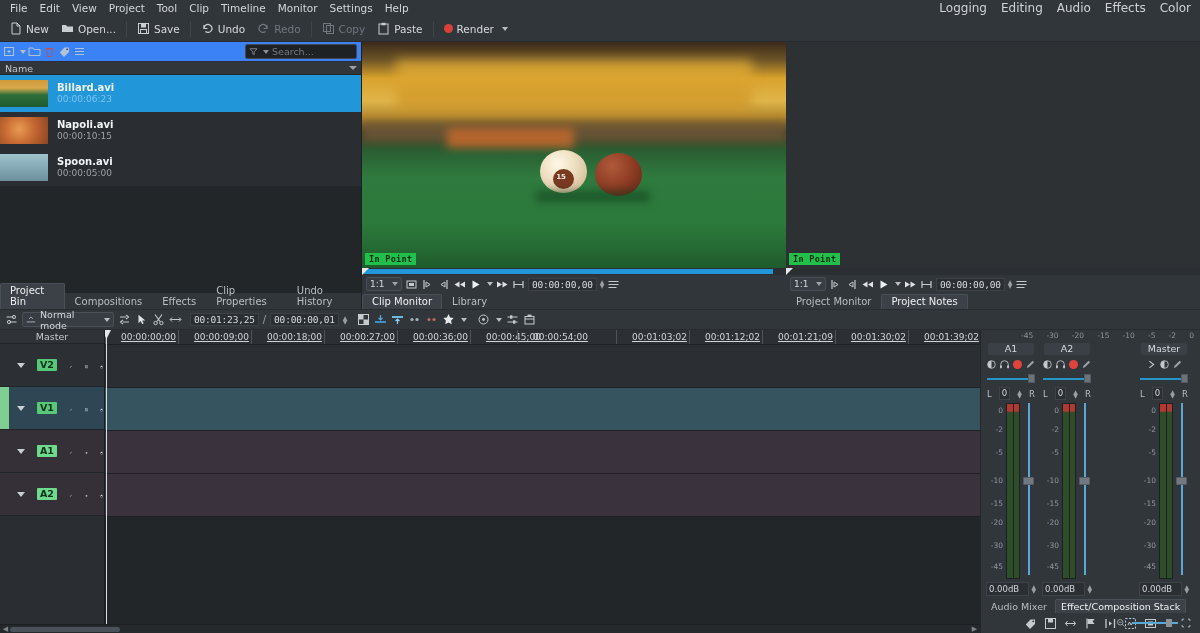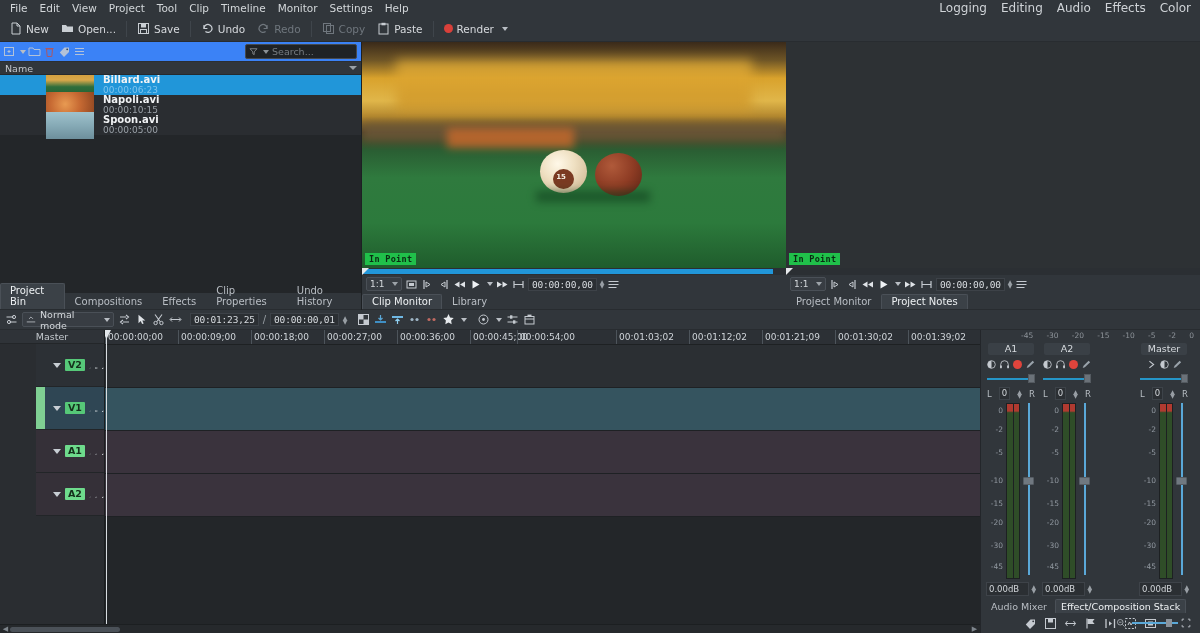--- a/index.html
+++ b/index.html
@@ -34,21 +34,21 @@
   
   .bin{width:362px;background:#232629;display:flex;flex-direction:column;border-right:1px solid #1d2023;}
   .bin-tools{height:19px;display:flex;align-items:center;background:#3b82f6;padding:0 3px;gap:2px;position:relative;}
   .bin-tools .ico{opacity:.85}
   .binsearch{position:absolute;right:4px;top:2px;height:15px;width:112px;background:#1f2225;border:1px solid #45494e;border-radius:2px;
      display:flex;align-items:center;padding-left:3px;gap:3px;font-size:9.5px;color:#777c81;}
   .bin-header{height:14px;background:#31363b;border-top:1px solid #2b2f33;border-bottom:1px solid #26292c;
      display:flex;align-items:center;padding-left:5px;font-size:9.5px;color:#c2c6cb;position:relative;}
   .bin-header .hcaret{position:absolute;right:4px;width:0;height:0;border-left:4px solid transparent;border-right:4px solid transparent;border-top:4px solid #9aa0a6;}
   .bin-list{flex:1;overflow:hidden;background:#232629;}
-  .bin-row{height:20px;display:flex;align-items:center;position:relative;padding-left:46px;}
+  .bin-row{height:37px;display:flex;align-items:center;position:relative;}
   .bin-row.sel{background:#2196d9;}
   .bin-row.alt{background:#2a2d31;}
   .thumb{width:48px;height:27px;flex:0 0 48px;background-size:cover;background-position:center;}
   .bin-meta{padding-left:9px;line-height:1.05;}
   .bin-name{font-size:10px;font-weight:bold;color:#f1f3f5;}
   .bin-dur{font-size:9px;color:#9aa1a8;margin-top:1px;}
   .bin-row.sel .bin-dur{color:#7ec4ee;}
 
   
   .mon{flex:1;display:flex;flex-direction:column;background:#31363b;}
@@ -77,35 +77,35 @@
   .tltools{height:20px;background:#31363b;display:flex;align-items:center;gap:4px;padding:0 5px;flex:0 0 20px;border-bottom:1px solid #282c30;}
   .modecombo{height:15px;background:#383d43;border:1px solid #4a5057;border-radius:2px;display:flex;align-items:center;
      gap:4px;padding:0 3px;font-size:9.5px;color:#d4d8dc;width:92px;justify-content:space-between;}
 
   
   .tlwrap{flex:1;display:flex;background:#232629;min-height:0;}
   .tl{flex:1;display:flex;flex-direction:column;min-width:0;position:relative;background:#232629;}
   .tl-body{flex:1;display:flex;min-height:0;}
   .heads{width:105px;flex:0 0 105px;background:#2a2d31;border-right:1px solid #1b1e20;display:flex;flex-direction:column;}
   .head-master{height:14px;display:flex;align-items:center;justify-content:center;font-size:9.5px;color:#c3c8cd;background:#2f3338;border-bottom:1px solid #232629;}
-  .trk-head{display:flex;align-items:center;gap:4px;padding-left:4px;border-bottom:1px solid #222528;position:relative;background:#2c3035;margin-left:36px;}
+  .trk-head{display:flex;align-items:center;gap:12px;padding-left:4px;border-bottom:1px solid #222528;position:relative;background:#2c3035;}
   .trk-head.v1{background:#2f4654;}
   .trk-head.a{background:#353038;}
   .trk-head.a2{background:#353038;}
   .lvlbar{position:absolute;left:0;top:0;bottom:0;width:9px;background:transparent;}
   .lvlbar.on{background:#7fcf93;}
   .chev{width:0;height:0;border-left:4.5px solid transparent;border-right:4.5px solid transparent;border-top:5px solid #c8ced4;margin-left:13px;}
   .tname{background:#56c878;color:#15301c;font-size:9.5px;font-weight:bold;padding:0 3px;border-radius:1px;line-height:12px;}
   .tname.aud{background:#6edb8c;}
   .hico{width:12px;height:12px;opacity:.92;}
 
   .lanes{flex:1;display:flex;flex-direction:column;min-width:0;position:relative;overflow:hidden;}
   .ruler{height:15px;flex:0 0 15px;background:#2c3035;position:relative;overflow:hidden;border-bottom:1px solid #1e2123;}
   .rtick{position:absolute;top:0;height:15px;font-size:9px;color:#cfd4d9;font-family:"DejaVu Sans","Liberation Sans",sans-serif;
-     padding-left:2px;line-height:15px;white-space:nowrap;border-left:1px solid #4d545b;}
+     padding-left:15px;line-height:15px;white-space:nowrap;border-left:1px solid #4d545b;text-decoration:underline;}
   .lane{border-bottom:1px solid #1e2124;position:relative;}
   .lane.v2{background:#2b2f33;}
   .lane.v1{background:#35545f;}
   .lane.a1{background:#3a333d;}
   .lane.a2{background:#3a333d;}
   .playhead{position:absolute;top:0;bottom:0;width:1px;background:#d8dde1;left:0;z-index:5;}
   .playhead:before{content:"";position:absolute;top:0;left:-4px;width:9px;height:9px;background:#e2e6ea;
      clip-path:polygon(0 0,100% 0,50% 100%);}
 
   .tl-hscroll{height:9px;flex:0 0 9px;background:#26292c;position:relative;border-top:1px solid #1c1f21;}

